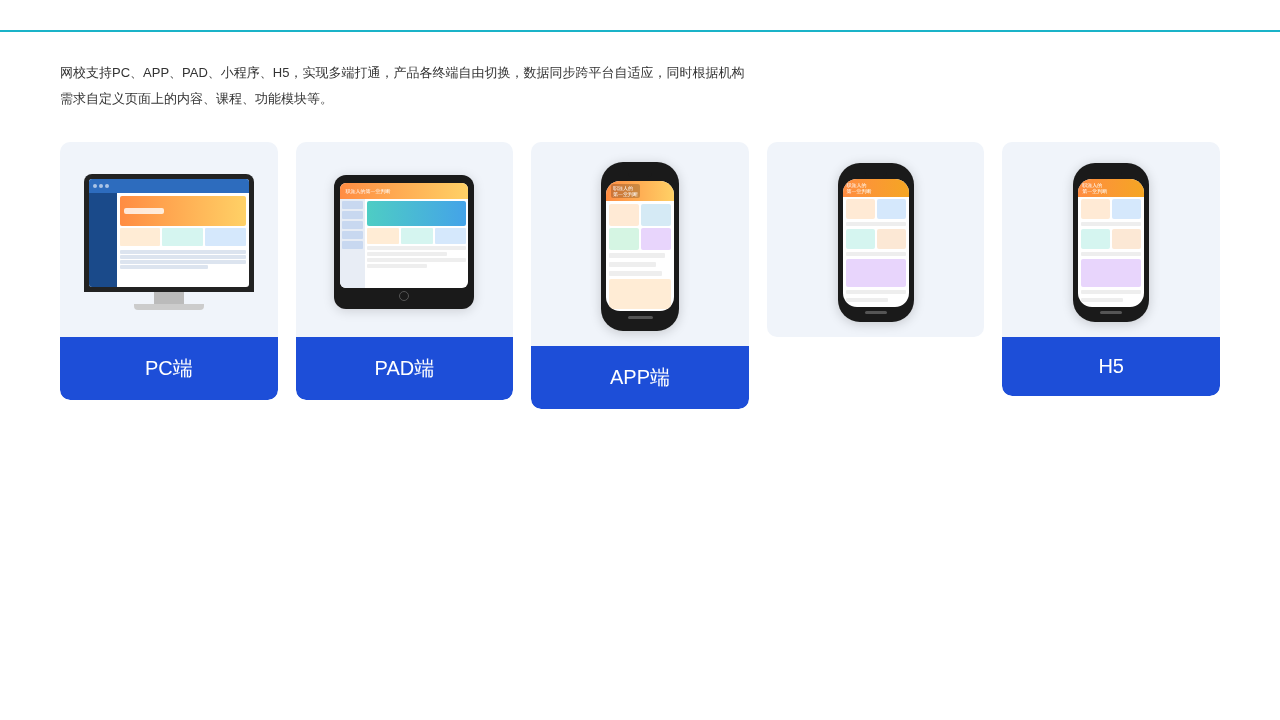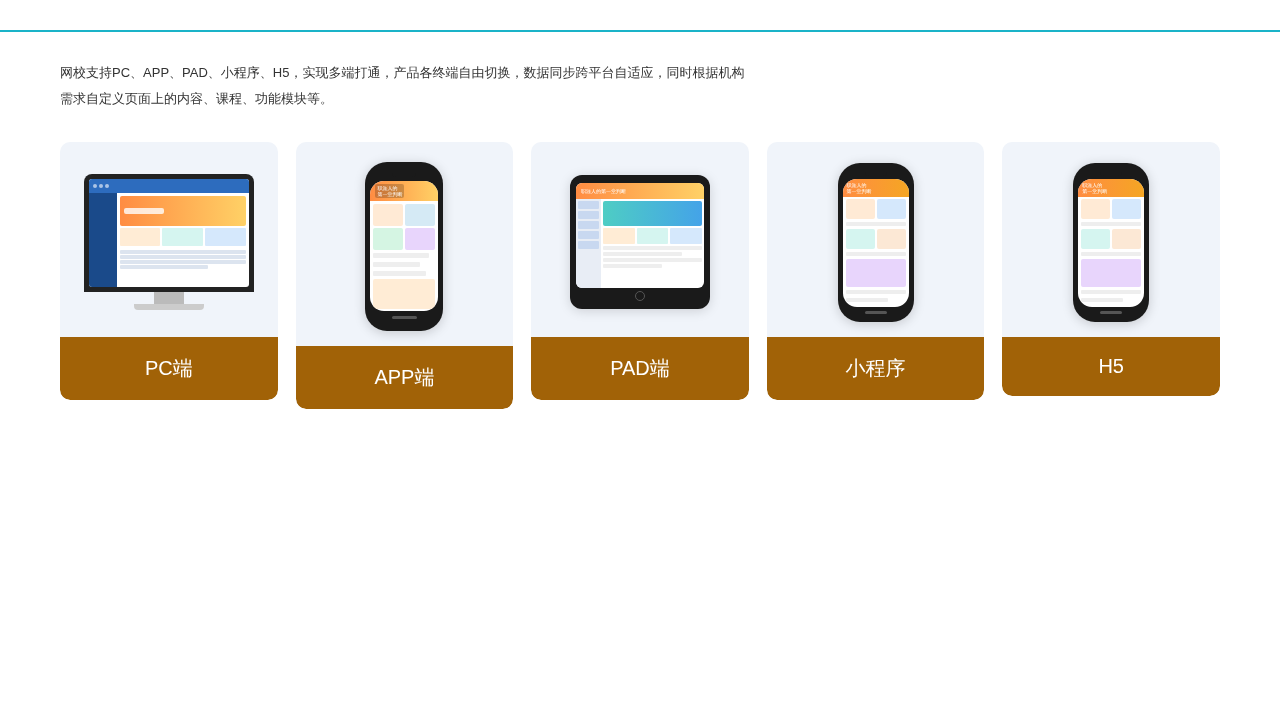--- a/index.html
+++ b/index.html
@@ -103,21 +103,21 @@
     .card-image-area {
       width: 100%;
       display: flex;
       align-items: center;
       justify-content: center;
       padding: 20px 10px 15px 10px;
       min-height: 195px;
     }
     .card-label {
       width: 100%;
-      background: #a16207;
+      background: #1d4ed8;
       color: #fff;
       text-align: center;
       font-size: 20px;
       font-weight: 500;
       padding: 18px 0;
       border-radius: 0 0 10px 10px;
     }
 
     
     .pc-mockup {
@@ -489,53 +489,20 @@
           </div>
           <div class="pc-stand"></div>
           <div class="pc-base"></div>
         </div>
       </div>
       <div class="card-label">PC端</div>
     </div>
 
     <div class="card">
       <div class="card-image-area">
-        <div class="phone-mockup">
-          <div class="phone-outer">
-            <div class="phone-notch"></div>
-            <div class="phone-screen">
-              <div class="phone-screen-top">
-                <span class="phone-screen-tag">职涯人的<br>第一堂判断</span>
-              </div>
-              <div class="phone-content-area">
-                <div class="phone-content-row">
-                  <div class="phone-mini-card orange"></div>
-                  <div class="phone-mini-card blue"></div>
-                </div>
-                <div class="phone-content-row">
-                  <div class="phone-mini-card green"></div>
-                  <div class="phone-mini-card" style="background:#e8d5fc;"></div>
-                </div>
-                <div class="phone-content-line" style="width:90%;"></div>
-                <div class="phone-content-line" style="width:75%;"></div>
-                <div class="phone-content-line" style="width:85%;"></div>
-                <div class="phone-content-row">
-                  <div class="phone-mini-card" style="height:30px; background:#ffecd5;"></div>
-                </div>
-              </div>
-            </div>
-            <div class="phone-home-bar"></div>
-          </div>
-        </div>
-      </div>
-      <div class="card-label">APP端</div>
-    </div>
-
-    <div class="card">
-      <div class="card-image-area">
         <div class="tablet-mockup">
           <div class="tablet-outer">
             <div class="tablet-screen">
               <div class="tablet-top-bar">
                 <span class="tablet-bar-text">职涯人的第一堂判断</span>
               </div>
               <div class="tablet-body">
                 <div class="tablet-side">
                   <div class="tablet-side-item"></div>
                   <div class="tablet-side-item"></div>
@@ -560,49 +527,48 @@
             <div class="tablet-home-btn"></div>
           </div>
         </div>
       </div>
       <div class="card-label">PAD端</div>
     </div>
 
     <div class="card">
       <div class="card-image-area">
         <div class="phone-mockup">
-          <div class="mini-phone-outer">
-            <div class="mini-phone-notch"></div>
-            <div class="mini-phone-screen">
-              <div class="mini-phone-top">
-                <span class="mini-phone-top-text">职涯人的<br>第一堂判断</span>
-              </div>
-              <div class="mini-phone-body">
-                <div class="mini-phone-row">
-                  <div class="mini-card orange"></div>
-                  <div class="mini-card" style="background:#d5e8fc;"></div>
-                </div>
-                <div class="mini-line"></div>
-                <div class="mini-phone-row">
-                  <div class="mini-card teal"></div>
-                  <div class="mini-card" style="background:#fce8d5;"></div>
-                </div>
-                <div class="mini-line"></div>
-                <div class="mini-phone-row">
-                  <div class="mini-card" style="background:#e8d5fc; height:28px;"></div>
-                </div>
-                <div class="mini-line"></div>
-                <div class="mini-line" style="width:70%;"></div>
+          <div class="phone-outer">
+            <div class="phone-notch"></div>
+            <div class="phone-screen">
+              <div class="phone-screen-top">
+                <span class="phone-screen-tag">职涯人的<br>第一堂判断</span>
+              </div>
+              <div class="phone-content-area">
+                <div class="phone-content-row">
+                  <div class="phone-mini-card orange"></div>
+                  <div class="phone-mini-card blue"></div>
+                </div>
+                <div class="phone-content-row">
+                  <div class="phone-mini-card green"></div>
+                  <div class="phone-mini-card" style="background:#e8d5fc;"></div>
+                </div>
+                <div class="phone-content-line" style="width:90%;"></div>
+                <div class="phone-content-line" style="width:75%;"></div>
+                <div class="phone-content-line" style="width:85%;"></div>
+                <div class="phone-content-row">
+                  <div class="phone-mini-card" style="height:30px; background:#ffecd5;"></div>
+                </div>
               </div>
             </div>
-            <div class="mini-phone-home"></div>
+            <div class="phone-home-bar"></div>
           </div>
         </div>
       </div>
-      <div class="card-label">小程序</div>
+      <div class="card-label">APP端</div>
     </div>
 
     <div class="card">
       <div class="card-image-area">
         <div class="phone-mockup">
           <div class="mini-phone-outer">
             <div class="mini-phone-notch"></div>
             <div class="mini-phone-screen">
               <div class="mini-phone-top">
                 <span class="mini-phone-top-text">职涯人的<br>第一堂判断</span>
@@ -622,17 +588,50 @@
                   <div class="mini-card" style="background:#e8d5fc; height:28px;"></div>
                 </div>
                 <div class="mini-line"></div>
                 <div class="mini-line" style="width:70%;"></div>
               </div>
             </div>
             <div class="mini-phone-home"></div>
           </div>
         </div>
       </div>
+    </div>
+
+    <div class="card">
+      <div class="card-image-area">
+        <div class="phone-mockup">
+          <div class="mini-phone-outer">
+            <div class="mini-phone-notch"></div>
+            <div class="mini-phone-screen">
+              <div class="mini-phone-top">
+                <span class="mini-phone-top-text">职涯人的<br>第一堂判断</span>
+              </div>
+              <div class="mini-phone-body">
+                <div class="mini-phone-row">
+                  <div class="mini-card orange"></div>
+                  <div class="mini-card" style="background:#d5e8fc;"></div>
+                </div>
+                <div class="mini-line"></div>
+                <div class="mini-phone-row">
+                  <div class="mini-card teal"></div>
+                  <div class="mini-card" style="background:#fce8d5;"></div>
+                </div>
+                <div class="mini-line"></div>
+                <div class="mini-phone-row">
+                  <div class="mini-card" style="background:#e8d5fc; height:28px;"></div>
+                </div>
+                <div class="mini-line"></div>
+                <div class="mini-line" style="width:70%;"></div>
+              </div>
+            </div>
+            <div class="mini-phone-home"></div>
+          </div>
+        </div>
+      </div>
       <div class="card-label">H5</div>
     </div>
 
   </div>
 </div>
 
 </body></html>

